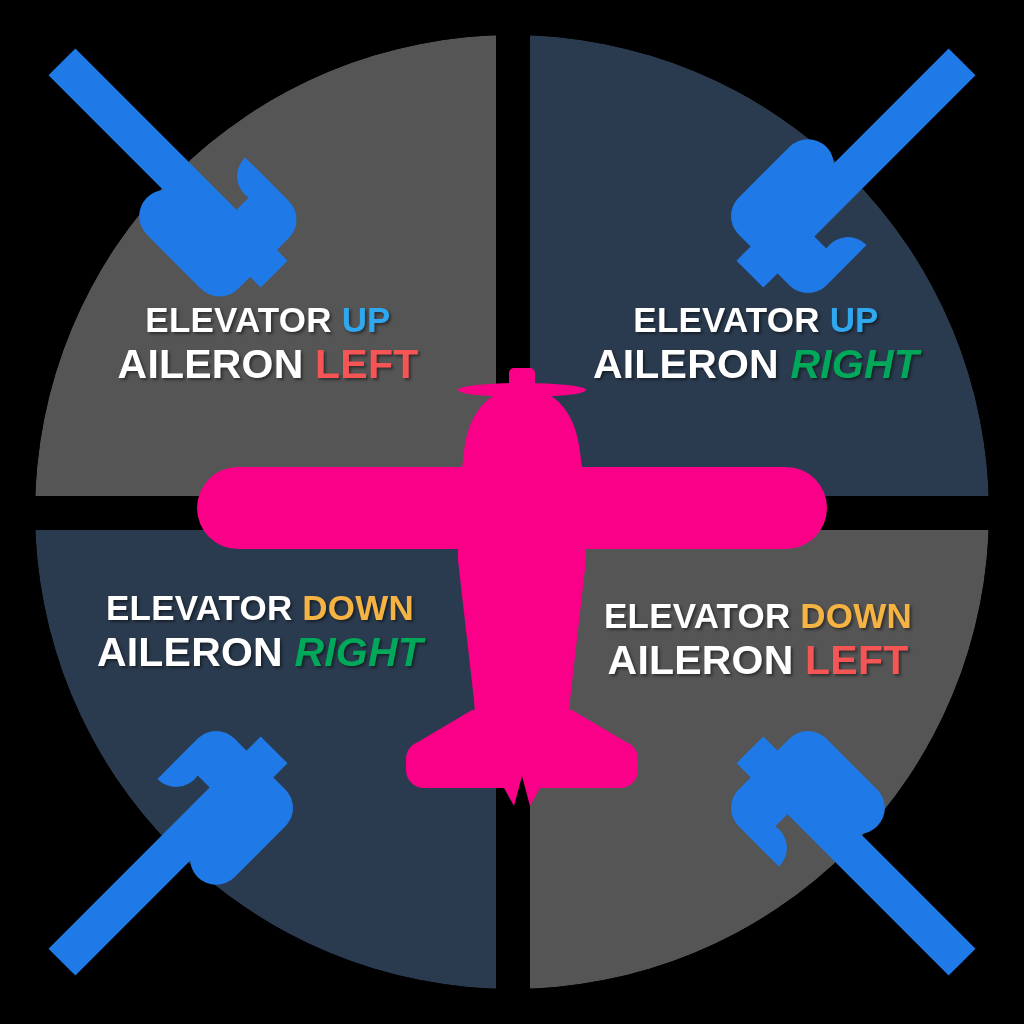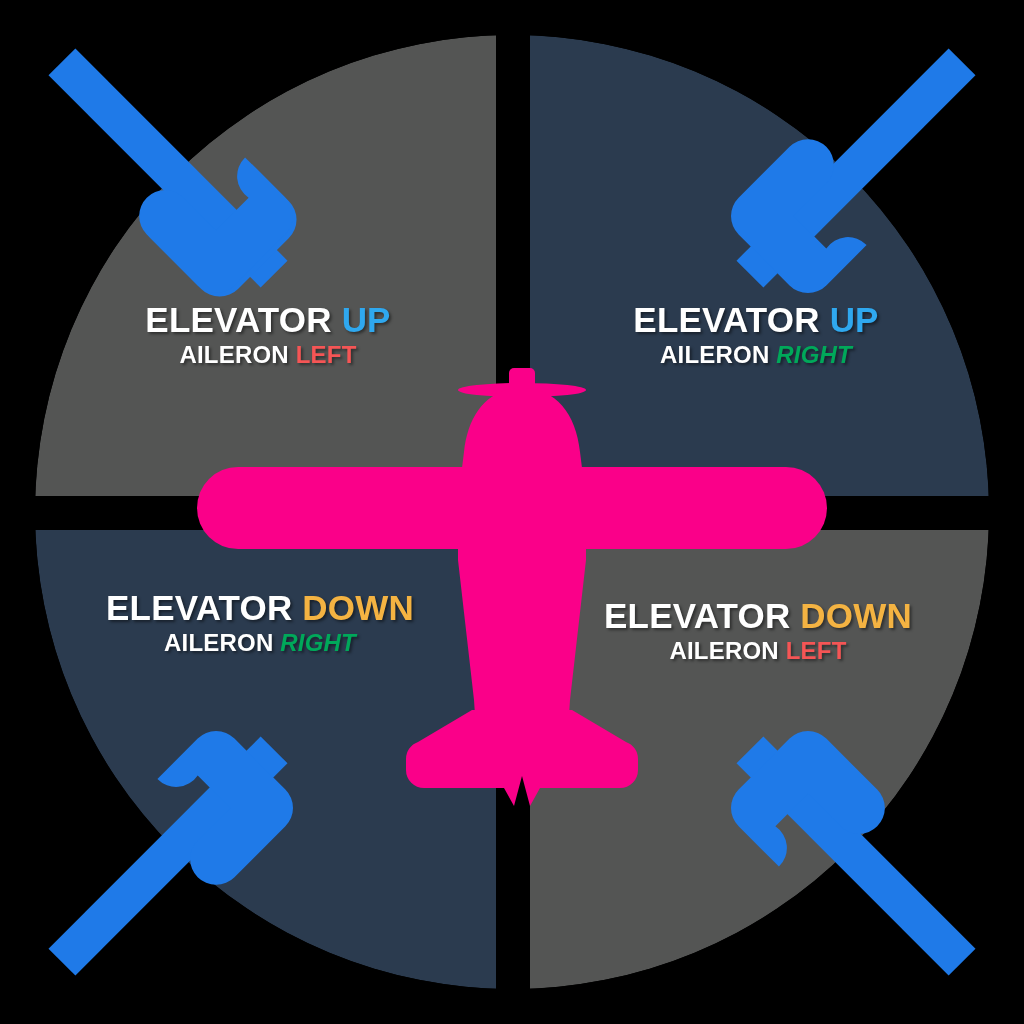--- a/index.html
+++ b/index.html
@@ -17,21 +17,21 @@
     line-height:1.16;
     font-weight:bold;
     letter-spacing:0.2px;
     white-space:nowrap;
     color:#ffffff;
     text-shadow:2px 2px 3px rgba(0,0,0,0.45);
     -webkit-font-smoothing:antialiased;
   }
   .qlabel .line{display:block;}
   .qlabel .l1{font-size:35px;}
-  .qlabel .l2{font-size:24px;}
+  .qlabel .l2{font-size:41px;}
   .w{color:#ffffff;}
   .up{color:#2fa8ef;}
   .down{color:#f4b342;}
   .left{color:#f55555;}
   .right{color:#00a85a;font-style:italic;}
 
   
   #label-tl{left:58px;  top:300px; width:420px;}
   #label-tr{left:546px; top:300px; width:420px;}
   #label-bl{left:40px;  top:588px; width:440px;}

